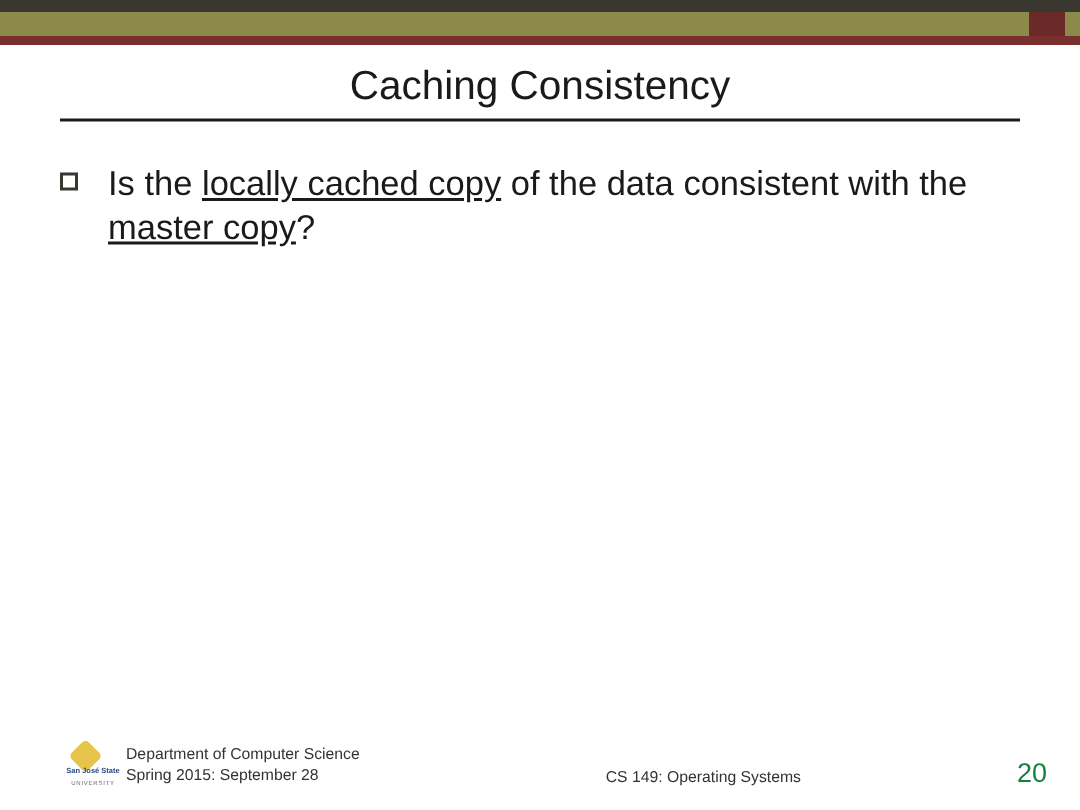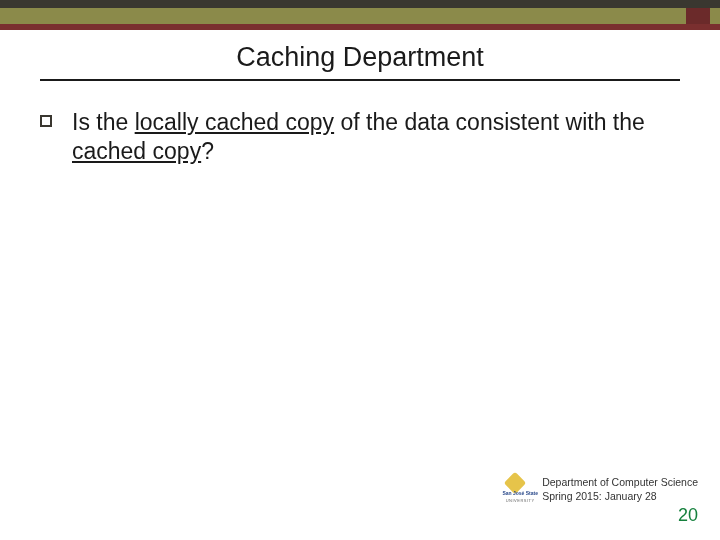--- a/index.html
+++ b/index.html
@@ -61,21 +61,20 @@
     line-height: 1.25;
     color: #1a1a1a;
   }
   .footer {
     position: absolute;
     left: 40px; right: 22px; bottom: 14px;
     display: flex;
     align-items: flex-end;
     font-size: 10.5px;
     color: #333;
-    flex-direction: column;
   }
   .footer-left {
     display: flex;
     align-items: center;
     gap: 10px;
   }
   .logo {
     width: 34px; height: 30px;
     position: relative;
   }
@@ -122,41 +121,42 @@
 </head>
 <body>
 
 <div class="top-band">
   <div class="band-dark"></div>
   <div class="band-olive"></div>
   <div class="band-maroon"></div>
 </div>
 
 <div class="title-wrap">
-  <div class="title">Caching Department</div>
+  <div class="title">Caching Consistency</div>
   <div class="title-rule"></div>
 </div>
 
 <div class="content">
   <div class="bullet-row">
     <div class="bullet-icon"></div>
     <div class="bullet-text">
-      <span>Is the </span><u>locally cached copy</u><span> of the data consistent with the </span><u>cached copy</u><span>?</span>
+      <span>Is the </span><u>locally cached copy</u><span> of the data consistent with the </span><u>master copy</u><span>?</span>
     </div>
   </div>
 </div>
 
 <div class="footer">
   <div class="footer-left">
     <div class="logo">
       <div class="logo-burst"></div>
       <div class="logo-text">San José State</div>
       <div class="logo-sub">UNIVERSITY</div>
     </div>
     <div class="footer-dept">
       <div>Department of Computer Science</div>
-      <div>Spring 2015: January 28</div>
+      <div>Spring 2015: September 28</div>
     </div>
   </div>
   <div class="footer-center">
+    <div>CS 149: Operating Systems</div>
   </div>
   <div class="footer-right">20</div>
 </div>
 
 </body></html>

